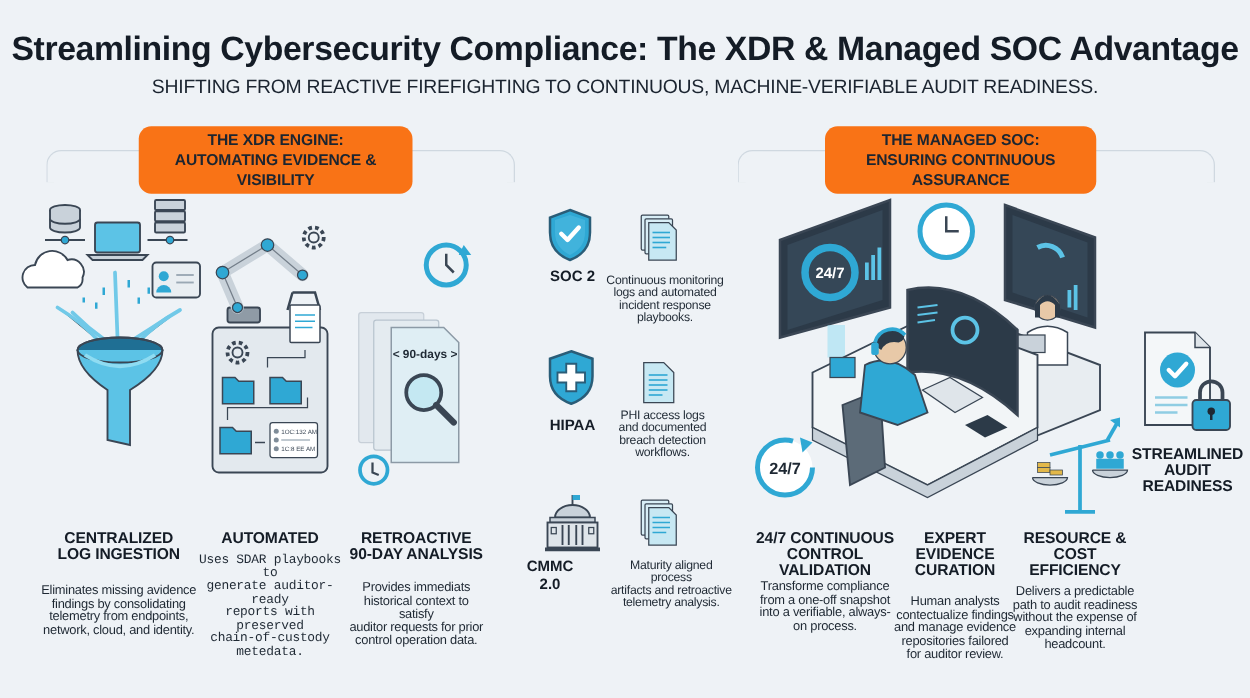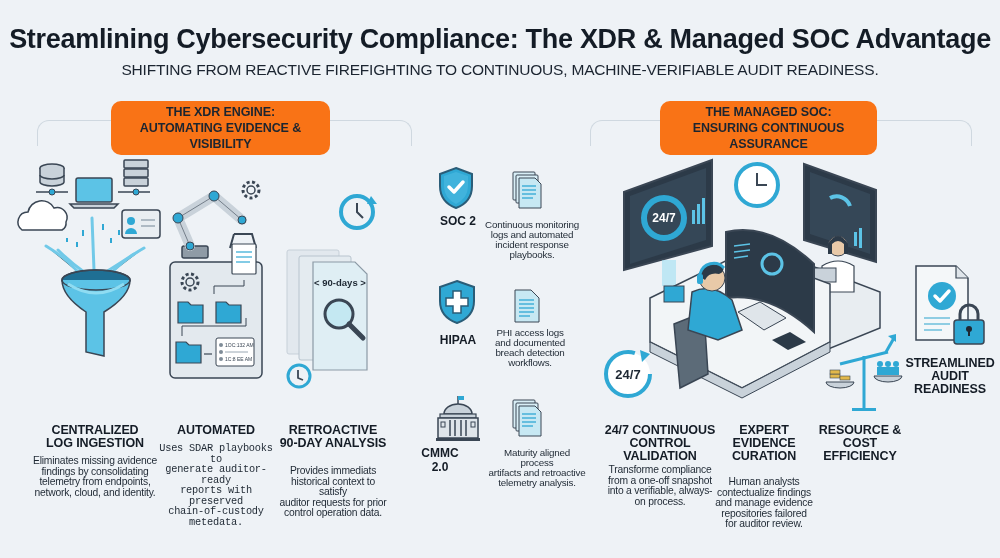--- a/index.html
+++ b/index.html
@@ -175,21 +175,21 @@
 
   <g transform="translate(14,186)">
     <circle cx="0" cy="0" r="11" fill="#eef2f6" stroke="#2fa8d4" stroke-width="3"></circle>
     <path d="M-1 -6 V2 L4 4" fill="none" stroke="#3a4654" stroke-width="1.8"></path>
   </g>
 </svg>
 
 <div class="abs" style="left:28px; top:424px; width:134px;">
   <div class="col-head">CENTRALIZED</div>
   <div class="col-head">LOG INGESTION</div>
-  <div class="col-desc" style="margin-top:6px;">
+  <div class="col-desc" style="margin-top:18px;">
     <div>Eliminates missing avidence</div>
       <div>findings by consolidating</div>
       <div>telemetry from endpoints,</div>
       <div>network, cloud, and identity.</div>
   </div>
 </div>
 <div class="abs" style="left:158px; top:424px; width:116px;">
   <div class="col-head">AUTOMATED</div>
   <div class="col-desc" style="margin-top:6px;font-family:Liberation Mono, monospace;">
     <div>Uses SDAR playbooks to</div>
@@ -392,20 +392,27 @@
     <div>Human analysts</div>
       <div>contectualize findings</div>
       <div>and manage evidence</div>
       <div>repositories failored</div>
       <div>for auditor review.</div>
   </div>
 </div>
 <div class="abs" style="left:810px; top:424px; width:100px;">
   <div class="col-head">RESOURCE &amp;</div>
   <div class="col-head">COST EFFICIENCY</div>
+  <div class="col-desc" style="margin-top:6px;">
+    <div>Delivers a predictable</div>
+      <div>path to audit readiness</div>
+      <div>without the expense of</div>
+      <div>expanding internal</div>
+      <div>headcount.</div>
+  </div>
 </div>
 
 <svg style="left:912px; top:264px;" width="76" height="82" viewBox="0 0 76 82">
   <path d="M4 2 h40 l12 12 v62 h-52 z" fill="#f4f7f9" stroke="#3a4654" stroke-width="1.5"></path>
   <path d="M44 2 v12 h12" fill="#dfe5ea" stroke="#3a4654" stroke-width="1.2"></path>
   <circle cx="30" cy="32" r="14" fill="#2fa8d4"></circle>
   <path d="M23 32 l5 5 l9 -10" fill="none" stroke="#fff" stroke-width="3.5" stroke-linecap="round" stroke-linejoin="round"></path>
   <g stroke="#8fcde3" stroke-width="2">
       <line x1="12" y1="54" x2="38" y2="54"></line>
       <line x1="12" y1="60" x2="38" y2="60"></line>

